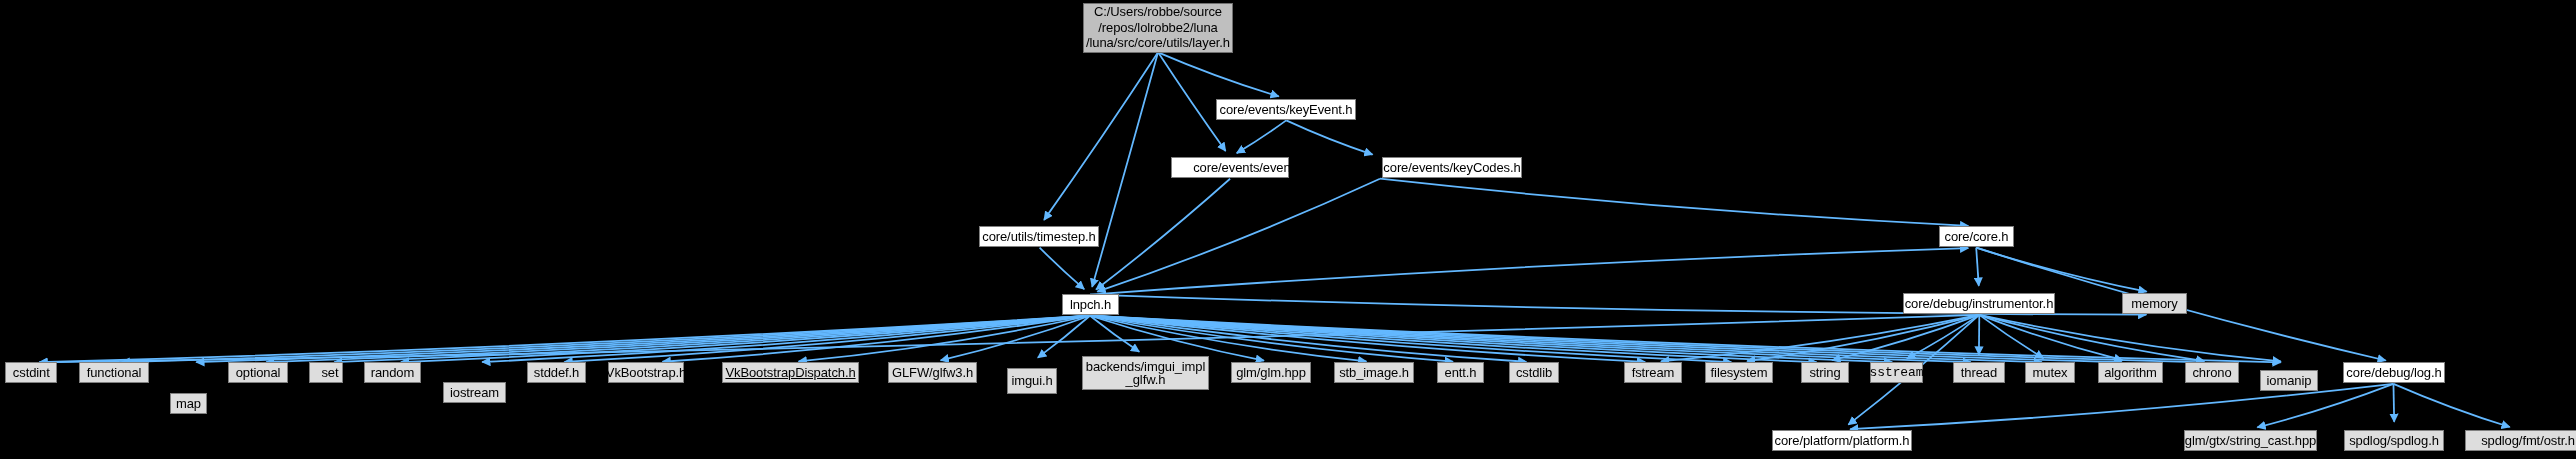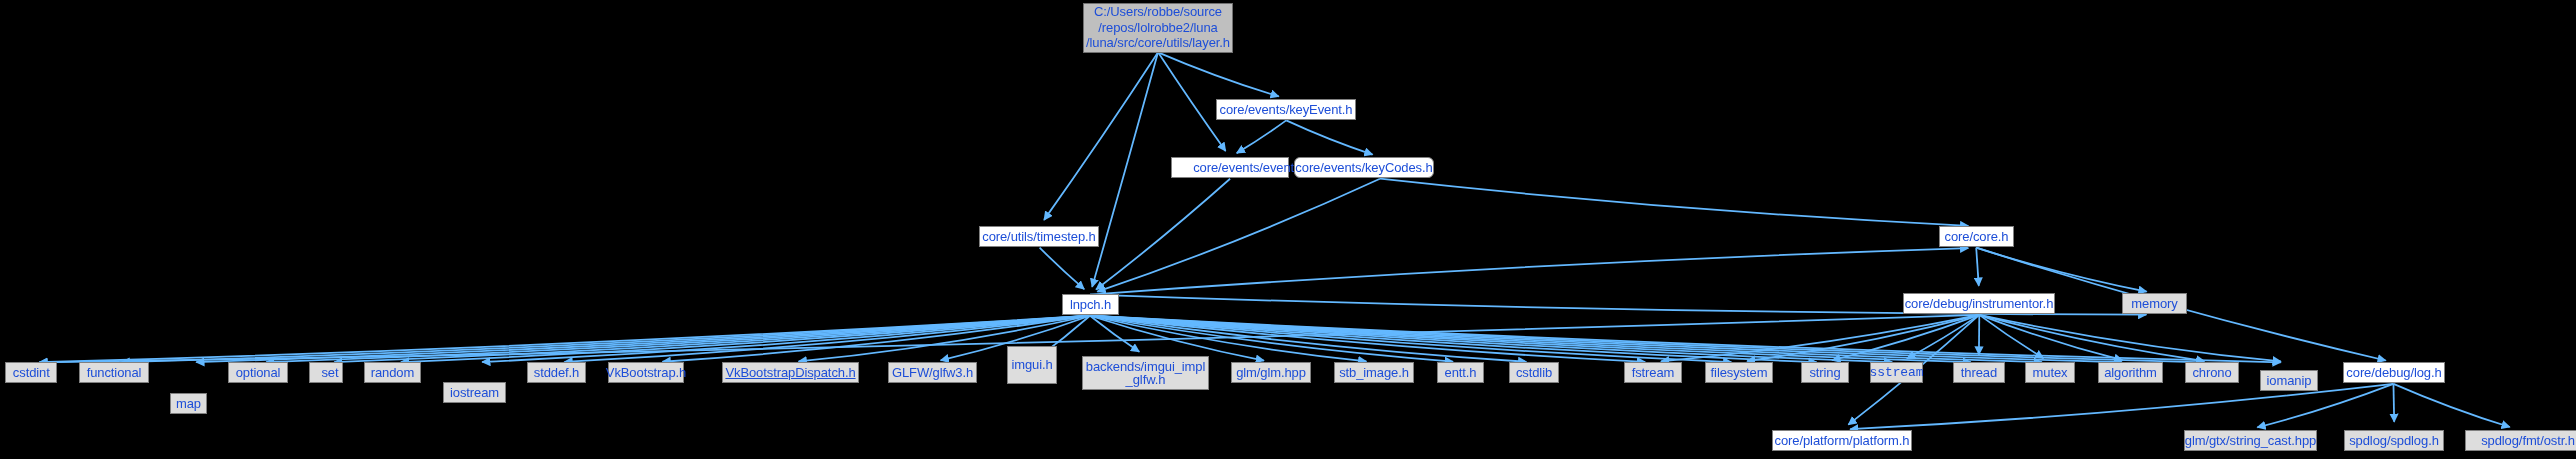--- a/index.html
+++ b/index.html
@@ -24,21 +24,21 @@
     pointer-events: none;
   }
   .node {
     position: absolute;
     box-sizing: border-box;
     display: flex;
     align-items: center;
     justify-content: center;
     text-align: center;
     border: 0.9px solid #808080;
-    color: #1d4ed8;
+    color: #000000;
     font-size: 13px;
     line-height: 13.3px;
     letter-spacing: -0.1px;
     white-space: pre-line;
     z-index: 5;
   }
   .node.sys {
     background: #dddddd;
   }
   .node.proj {
@@ -120,38 +120,38 @@
         <path d="M 2707.5 434 Q 2707.913477535959 455.53083186986566 2708.326955071918 477.0016637397314" stroke="#63b8ff" stroke-width="2" fill="none" marker-end="url(#arrow)"></path>
         <path d="M 2707.5 434 Q 2773.281586275956 462.63316061678364 2839.063172551912 482.86632123356736" stroke="#63b8ff" stroke-width="2" fill="none" marker-end="url(#arrow)"></path>
       </g>
   </svg>
   <div id="nodes">
       <div class="node root" style="left: 1083px; top: 2.7px; width: 150px; height: 50px;"><span>C:/Users/robbe/source
 /repos/lolrobbe2/luna
 /luna/src/core/utils/layer.h</span></div>
       <div class="node proj" style="left: 1216px; top: 99px; width: 140px; height: 21px;"><span>core/events/keyEvent.h</span></div>
       <div class="node proj" style="left: 1171px; top: 157px; width: 118px; height: 21px; padding-left: 38px;"><span>core/events/event.h</span></div>
-      <div class="node proj" style="left: 1294px; top: 157px; width: 140px; height: 21px; border-radius: 6px;"><span>core/events/keyCodes.h</span></div>
+      <div class="node proj" style="left: 1382px; top: 157px; width: 140px; height: 21px;"><span>core/events/keyCodes.h</span></div>
       <div class="node proj" style="left: 979px; top: 226px; width: 120px; height: 21px;"><span>core/utils/timestep.h</span></div>
       <div class="node proj" style="left: 1062px; top: 294px; width: 57px; height: 21px;"><span>lnpch.h</span></div>
       <div class="node proj" style="left: 1939px; top: 226px; width: 75px; height: 21px; align-items: center;"><span>core/core.h</span></div>
       <div class="node proj" style="left: 1903px; top: 293px; width: 152px; height: 21px;"><span>core/debug/instrumentor.h</span></div>
       <div class="node sys" style="left: 2122px; top: 293px; width: 65px; height: 21px;"><span>memory</span></div>
       <div class="node sys" style="left: 5.3px; top: 362px; width: 52px; height: 21px;"><span>cstdint</span></div>
       <div class="node sys" style="left: 79px; top: 362px; width: 70px; height: 21px;"><span>functional</span></div>
       <div class="node sys" style="left: 170px; top: 362px; width: 37px; height: 21px; margin-top: 31px;"><span>map</span></div>
       <div class="node sys" style="left: 228px; top: 362px; width: 60px; height: 21px;"><span>optional</span></div>
       <div class="node sys" style="left: 309px; top: 362px; width: 34px; height: 21px; padding-left: 8px;"><span>set</span></div>
       <div class="node sys" style="left: 364px; top: 362px; width: 57px; height: 21px;"><span>random</span></div>
       <div class="node sys" style="left: 443px; top: 362px; width: 63px; height: 21px; margin-top: 20px;"><span>iostream</span></div>
       <div class="node sys" style="left: 527px; top: 362px; width: 59px; height: 21px; align-items: center;"><span>stddef.h</span></div>
       <div class="node sys" style="left: 608px; top: 362px; width: 76px; height: 21px;"><span>VkBootstrap.h</span></div>
       <div class="node sys" style="left: 722px; top: 362px; width: 137px; height: 21px; text-decoration: underline;"><span>VkBootstrapDispatch.h</span></div>
       <div class="node sys" style="left: 888px; top: 362px; width: 89px; height: 21px;"><span>GLFW/glfw3.h</span></div>
-      <div class="node sys" style="left: 1007px; top: 346px; width: 50px; height: 38px; align-items: center;"><span>imgui.h</span></div>
+      <div class="node sys" style="left: 1007px; top: 368px; width: 50px; height: 26px; align-items: center;"><span>imgui.h</span></div>
       <div class="node sys" style="left: 1082px; top: 356px; width: 127px; height: 34px;"><span>backends/imgui_impl
 _glfw.h</span></div>
       <div class="node sys" style="left: 1231px; top: 362px; width: 80px; height: 21px;"><span>glm/glm.hpp</span></div>
       <div class="node sys" style="left: 1334px; top: 362px; width: 80px; height: 21px;"><span>stb_image.h</span></div>
       <div class="node sys" style="left: 1437px; top: 362px; width: 47px; height: 21px;"><span>entt.h</span></div>
       <div class="node sys" style="left: 1509px; top: 362px; width: 50px; height: 21px;"><span>cstdlib</span></div>
       <div class="node sys" style="left: 1624px; top: 362px; width: 58px; height: 21px;"><span>fstream</span></div>
       <div class="node sys" style="left: 1705px; top: 362px; width: 68px; height: 21px;"><span>filesystem</span></div>
       <div class="node sys" style="left: 1801px; top: 362px; width: 48px; height: 21px;"><span>string</span></div>
       <div class="node sys" style="left: 1870px; top: 362px; width: 53px; height: 21px; font-family: Liberation Mono, monospace;"><span>sstream</span></div>

